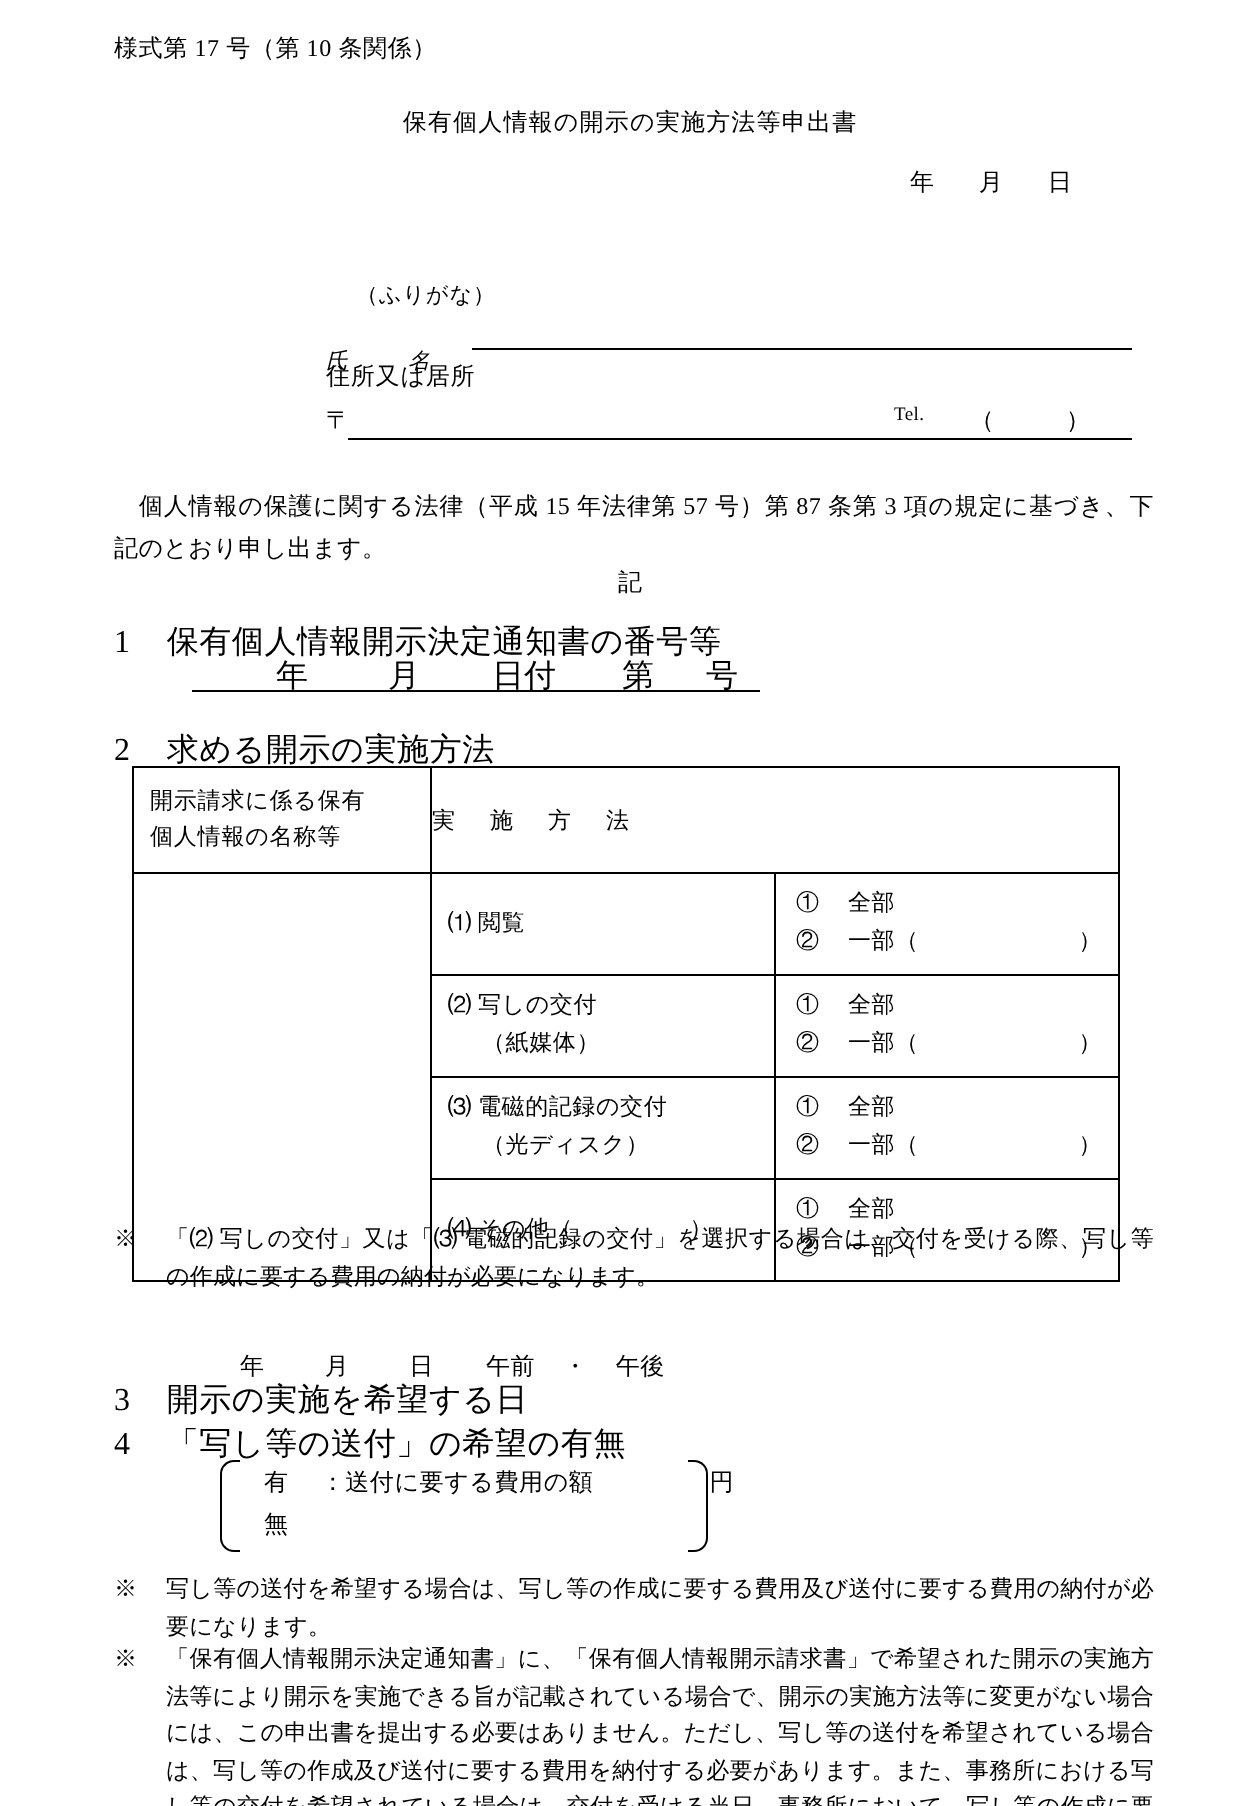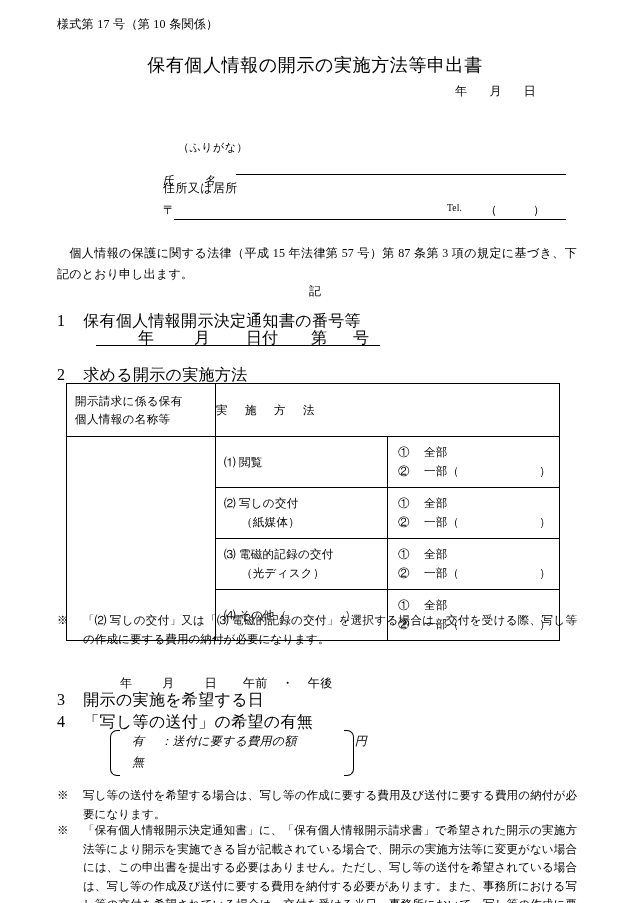--- a/index.html
+++ b/index.html
@@ -29,21 +29,21 @@
   
   .form-no {
     left: 57px; top: 16px;
     font-size: 12px;
     letter-spacing: 0.3px;
   }
   .doc-title {
     left: 0; top: 53px;
     width: 630px;
     text-align: center;
-    font-size: 18px;
+    font-size: 12px;
     letter-spacing: 0.6px;
     white-space: nowrap;
   }
   .date-line-top {
     left: 455px; top: 83px;
     font-size: 12px;
     letter-spacing: 0.4px;
   }
   .date-line-top span.gap { display: inline-block; width: 22px; }
   .addressee {
@@ -257,21 +257,20 @@
     border-right: 1px solid #000;
     border-top-right-radius: 7px;
     border-bottom-right-radius: 7px;
   }
   .brk-row {
     position: absolute;
     left: 22px;
     font-size: 12px;
     letter-spacing: 0.3px;
     white-space: nowrap;
-    font-style: italic;
   }
   .brk-row-1 { top: 3px; }
   .brk-row-2 { top: 24px; }
   .brk-row-1 .colon { margin-left: 16px; }
   .brk-row-1 .yen { display: inline-block; margin-left: 58px; }
 
   .note2 {
     position: absolute;
     left: 57px; top: 786px;
     width: 520px;

